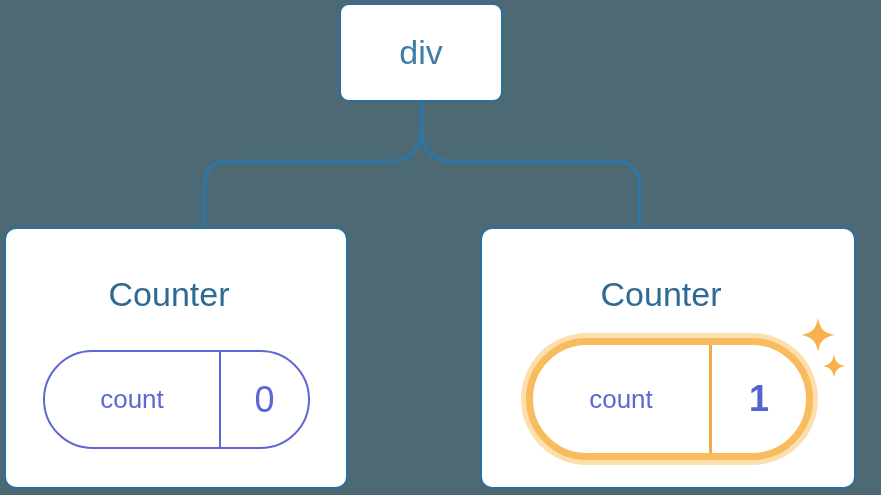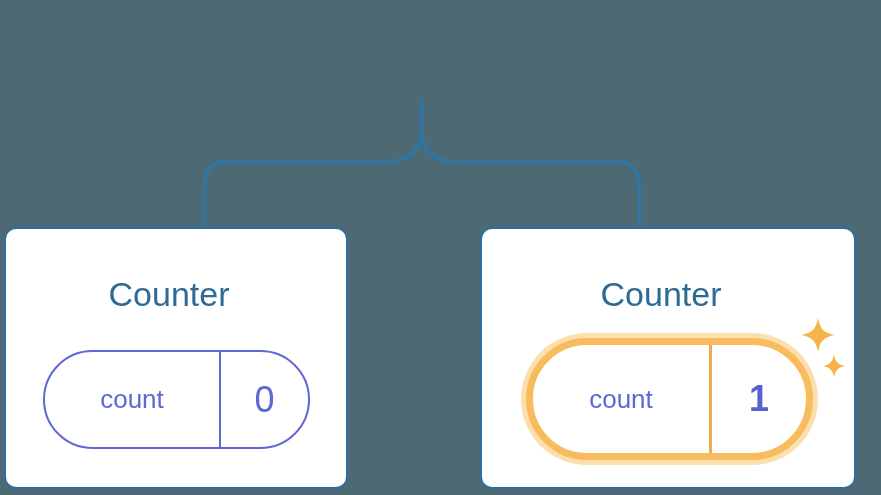--- a/index.html
+++ b/index.html
@@ -125,20 +125,23 @@
 </head>
 <body>
 
 <div class="stage">
 
   <svg class="connectors" viewBox="0 0 881 495" xmlns="http://www.w3.org/2000/svg">
     <path d="M 421.5 101 V 127 Q 421.5 161.5 387.5 161.5 H 228 Q 204.5 161.5 204.5 185 V 228"></path>
     <path d="M 421.5 101 V 127 Q 421.5 161.5 455.5 161.5 H 615 Q 639.5 161.5 639.5 185 V 228"></path>
   </svg>
 
+  <div class="root-node">
+    <span>div</span>
+  </div>
 
   <div class="card left">
     <div class="card-title">Counter</div>
     <div class="pill plain">
       <div class="pill-key">count</div>
       <div class="pill-divider"></div>
       <div class="pill-value">0</div>
     </div>
   </div>
 

